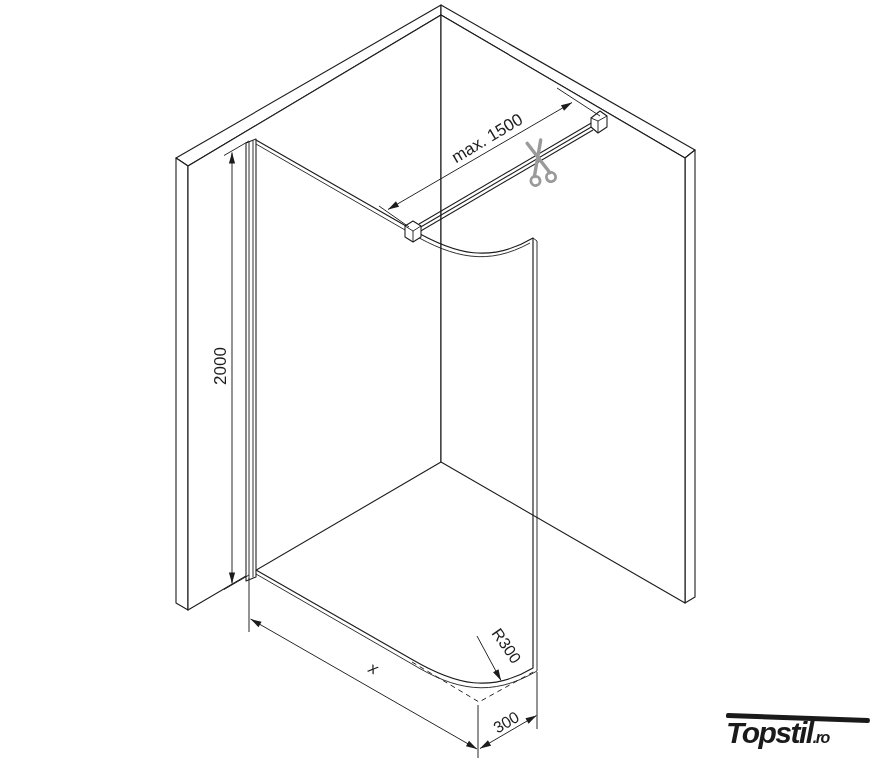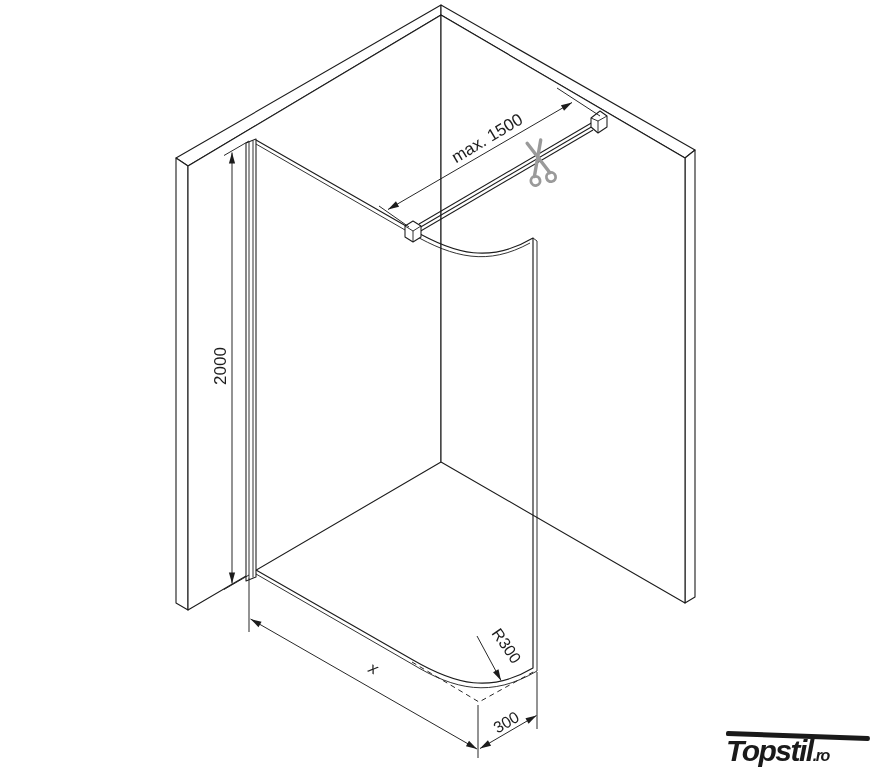--- a/index.html
+++ b/index.html
@@ -10,21 +10,21 @@
   .glass{fill:none;stroke:#1c1c1c;stroke-width:1.15;stroke-linejoin:round;}
   .glass-thin{fill:none;stroke:#1c1c1c;stroke-width:0.9;}
   .solidwhite{fill:#ffffff;stroke:#1c1c1c;stroke-width:1.05;stroke-linejoin:round;}
   .bar{fill:none;stroke:#1c1c1c;stroke-width:1.05;}
   .dim{fill:none;stroke:#1c1c1c;stroke-width:0.95;}
   .dashed{fill:none;stroke:#1c1c1c;stroke-width:0.95;stroke-dasharray:5 4;}
   .dimtext{fill:#1c1c1c;font-size:17px;text-anchor:middle;}
   .dimtext-sm{fill:#1c1c1c;font-size:16px;text-anchor:middle;}
   .dimtext-x{fill:#1c1c1c;font-size:16px;font-style:italic;text-anchor:middle;}
   .scissors{stroke:#9a9a9a;fill:none;}
-  .logo{position:absolute;right:7px;bottom:13px;width:144px;color:#1a1a1a;}
+  .logo{position:absolute;right:7px;bottom:31px;width:144px;color:#1a1a1a;}
   .logo-bar{height:4.5px;background:#1a1a1a;border-radius:2px;
             transform:rotate(2deg);transform-origin:left center;margin-bottom:0px;}
   .logo-text{font-weight:bold;font-style:italic;letter-spacing:-1.5px;
              line-height:1;margin-top:1px;white-space:nowrap;}
   .logo-brand{font-size:30px;}
   .logo-suffix{font-size:16px;}
 </style>
 </head>
 <body>
 

